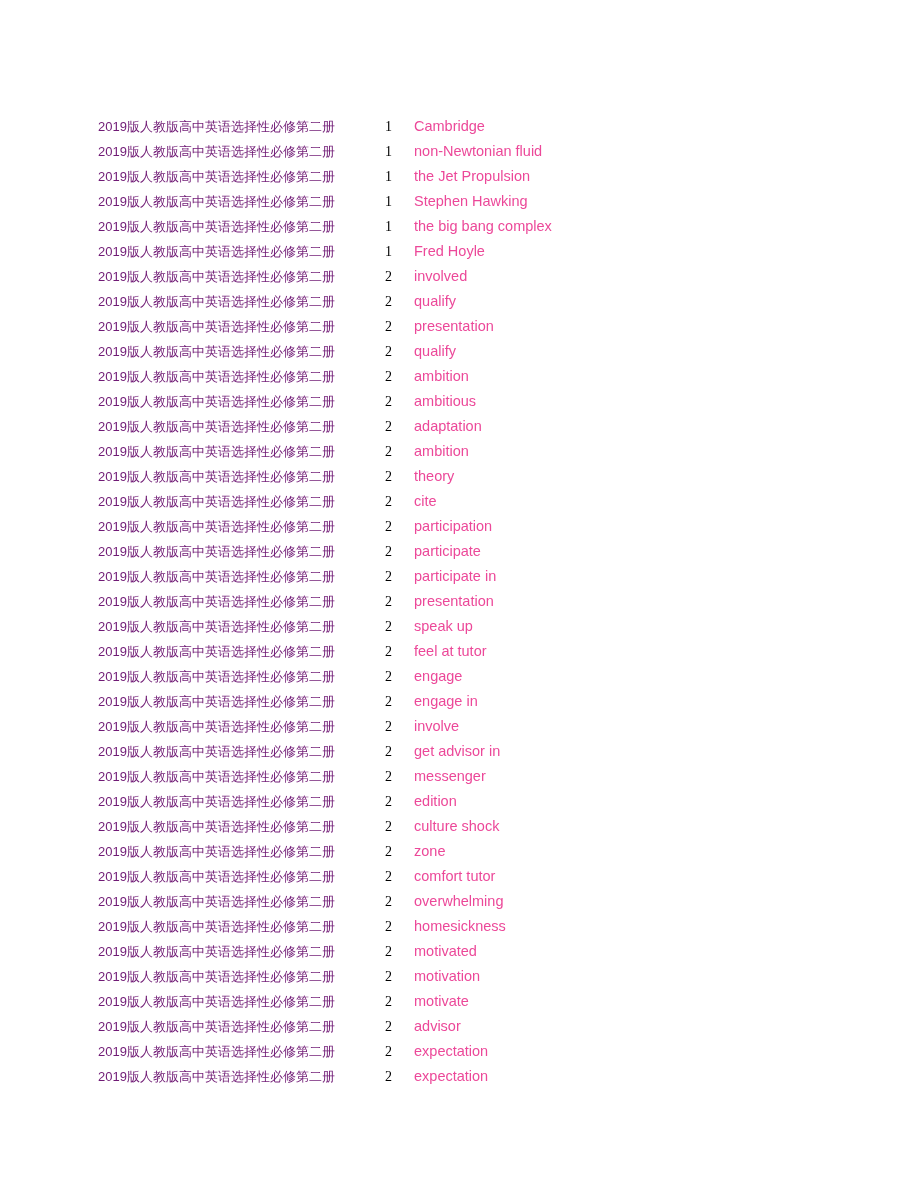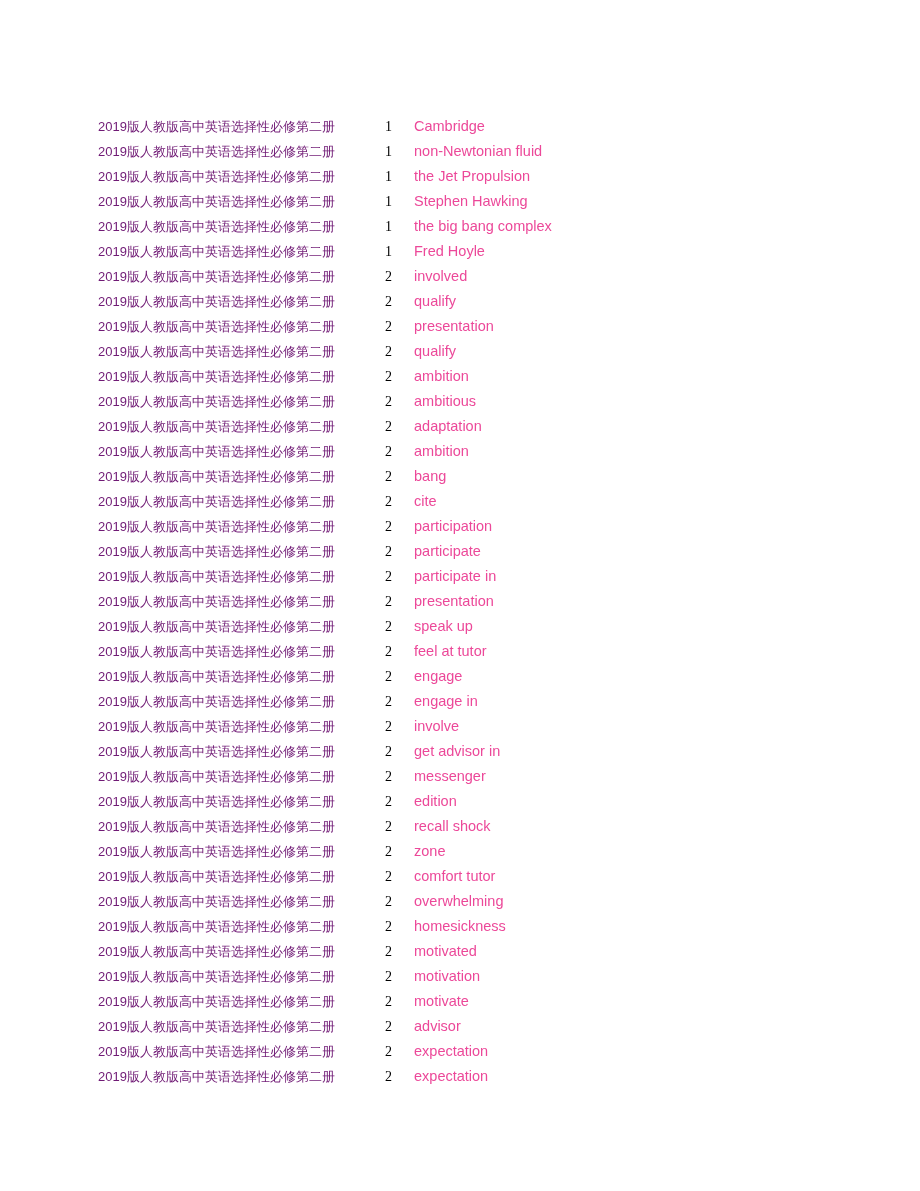--- a/index.html
+++ b/index.html
@@ -127,21 +127,21 @@
           <td class="c-term">adaptation</td>
         </tr>
         <tr>
           <td class="c-book">2019版人教版高中英语选择性必修第二册</td>
           <td class="c-unit">2</td>
           <td class="c-term">ambition</td>
         </tr>
         <tr>
           <td class="c-book">2019版人教版高中英语选择性必修第二册</td>
           <td class="c-unit">2</td>
-          <td class="c-term">bang</td>
+          <td class="c-term">theory</td>
         </tr>
         <tr>
           <td class="c-book">2019版人教版高中英语选择性必修第二册</td>
           <td class="c-unit">2</td>
           <td class="c-term">cite</td>
         </tr>
         <tr>
           <td class="c-book">2019版人教版高中英语选择性必修第二册</td>
           <td class="c-unit">2</td>
           <td class="c-term">participation</td>
@@ -197,21 +197,21 @@
           <td class="c-term">messenger</td>
         </tr>
         <tr>
           <td class="c-book">2019版人教版高中英语选择性必修第二册</td>
           <td class="c-unit">2</td>
           <td class="c-term">edition</td>
         </tr>
         <tr>
           <td class="c-book">2019版人教版高中英语选择性必修第二册</td>
           <td class="c-unit">2</td>
-          <td class="c-term">recall shock</td>
+          <td class="c-term">culture shock</td>
         </tr>
         <tr>
           <td class="c-book">2019版人教版高中英语选择性必修第二册</td>
           <td class="c-unit">2</td>
           <td class="c-term">zone</td>
         </tr>
         <tr>
           <td class="c-book">2019版人教版高中英语选择性必修第二册</td>
           <td class="c-unit">2</td>
           <td class="c-term">comfort tutor</td>

